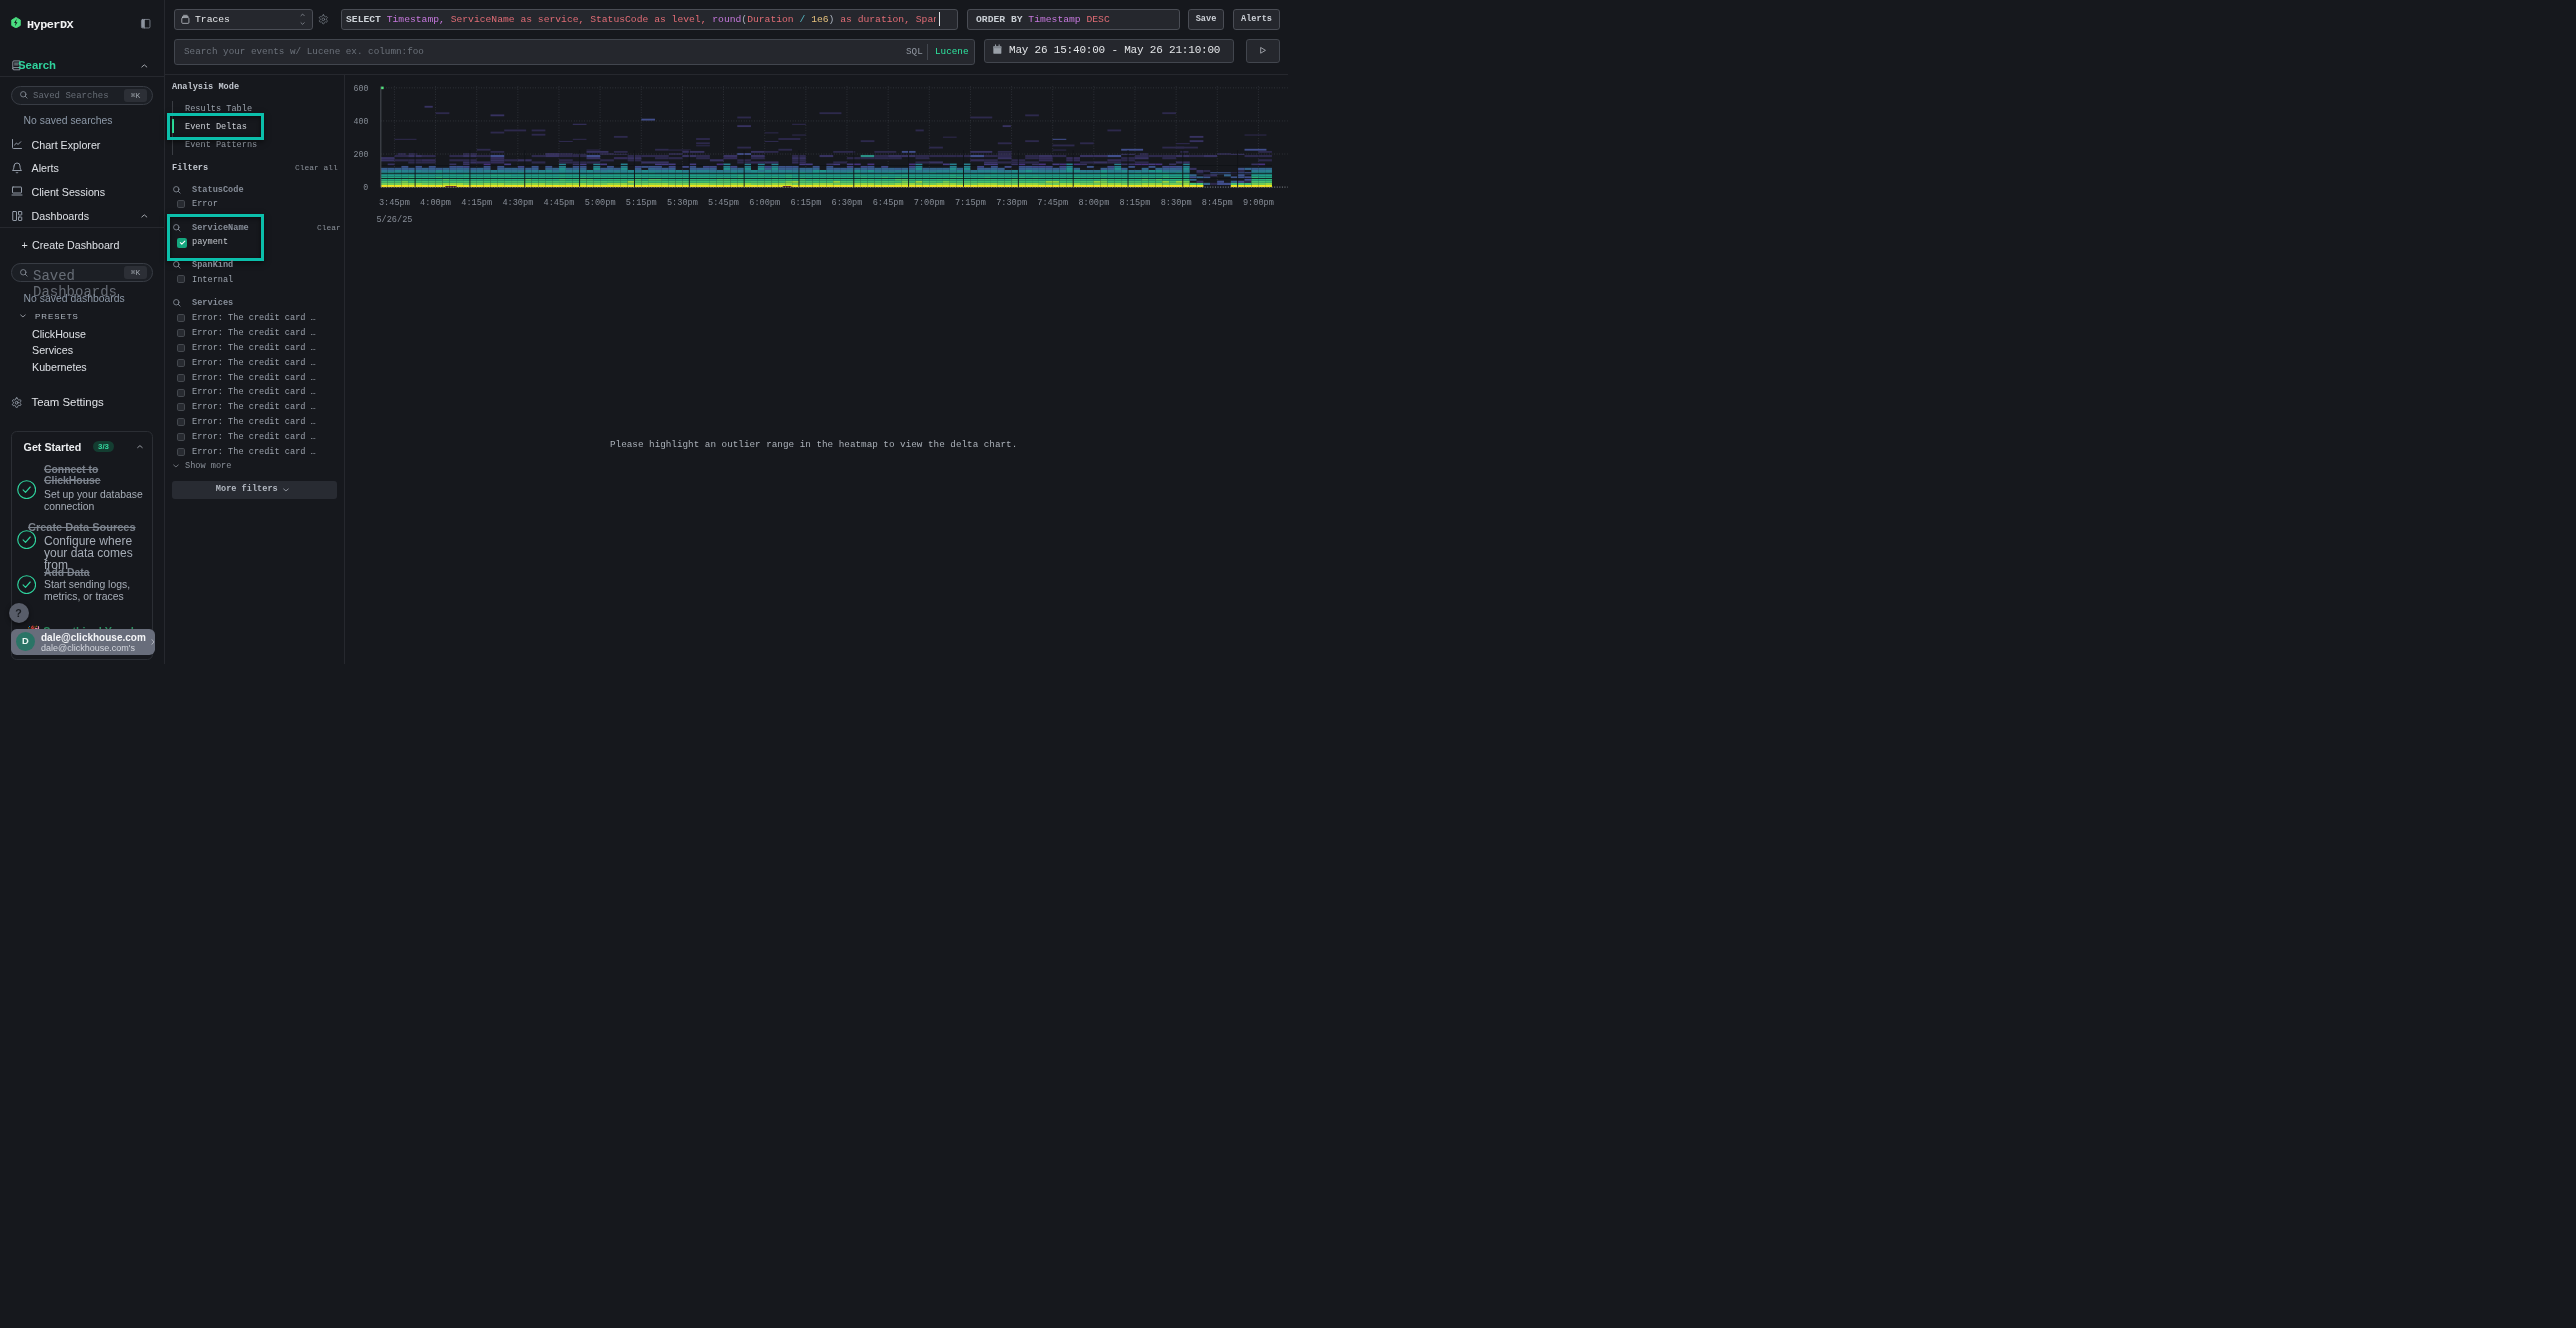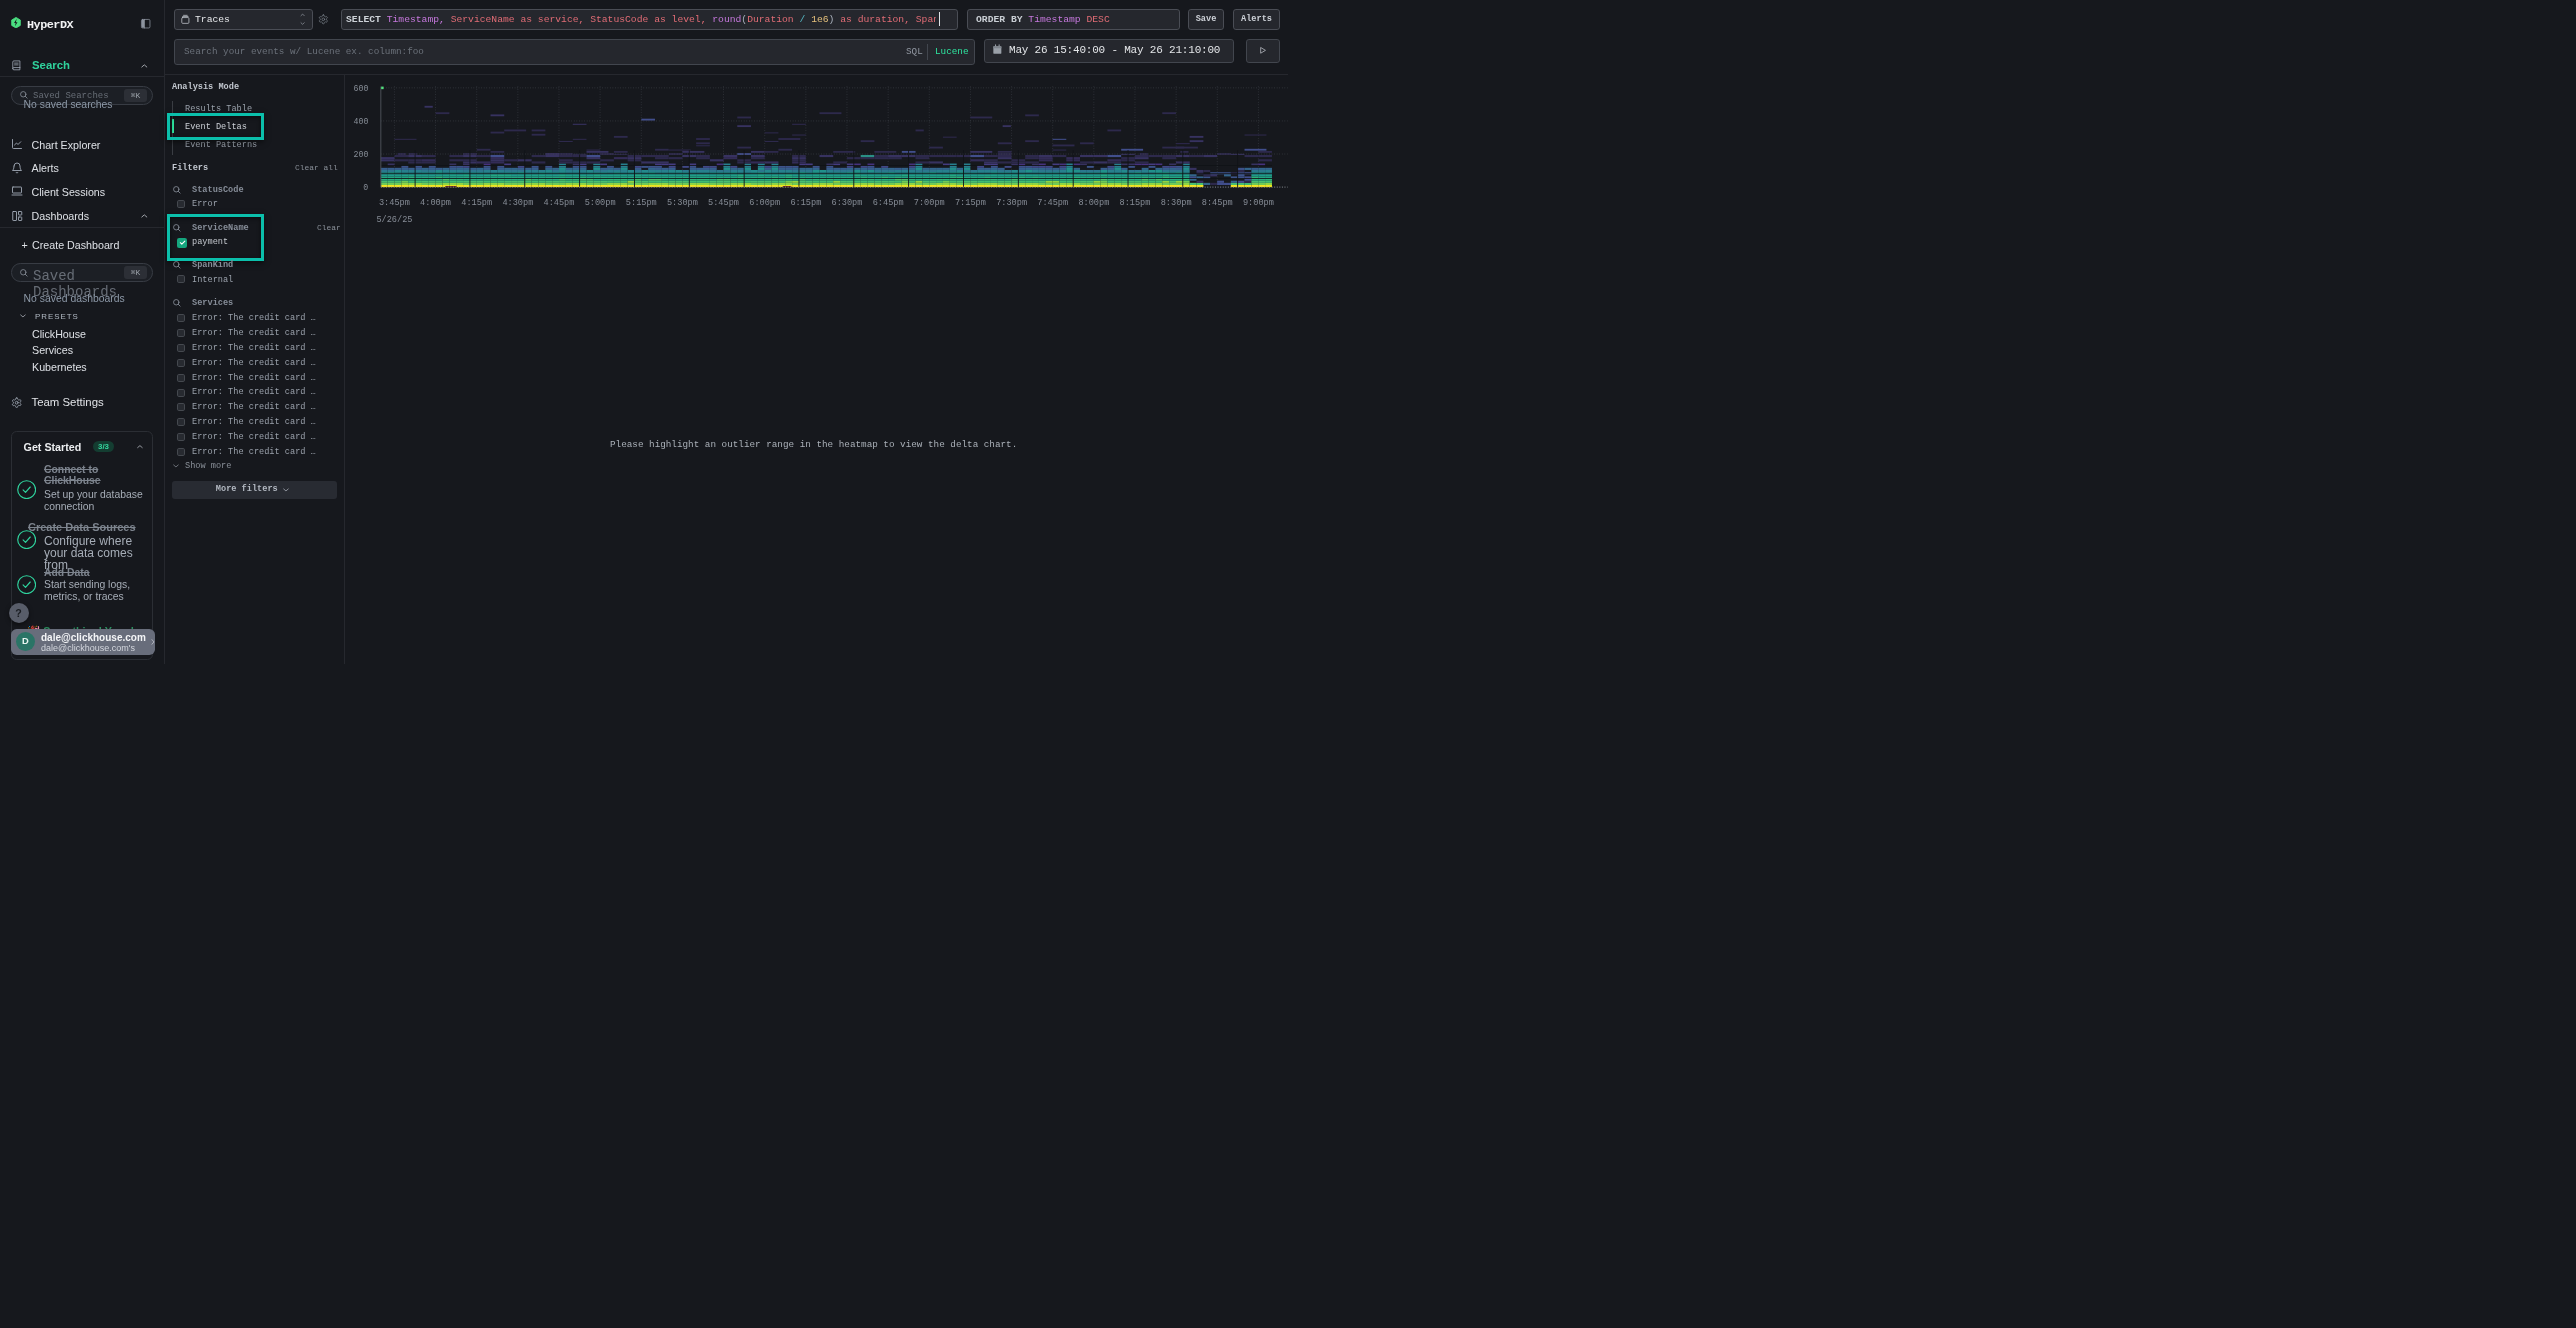--- a/index.html
+++ b/index.html
@@ -25,33 +25,33 @@
     <div class="abs m" style="left:27px;top:18px;font-size:11.8px;font-weight:bold;letter-spacing:-0.5px;color:#f2f3f5">HyperDX</div>
     <svg class="ic ln" style="left:140px;top:18px" width="11.4" height="11.4" viewBox="0 0 24 24" stroke="#959ca7" stroke-width="1.5">
       <rect x="3" y="3" width="18" height="18" rx="2.5"></rect>
       <path d="M9.5 3v18"></path>
       <rect x="3.6" y="3.6" width="5.2" height="16.8" fill="#8d949f" stroke="none"></rect>
     </svg>
     <svg class="ic ln" style="left:11.4px;top:60px" width="10.7" height="10.7" viewBox="0 0 24 24" stroke="#a9b2bf" stroke-width="1.7">
       <path d="M4 19.5v-15A2.5 2.5 0 0 1 6.5 2H20v20H6.5a2.5 2.5 0 0 1 0-5H20"></path>
       <path d="M8 7h8M8 11h8"></path>
     </svg>
-    <div class="abs" style="left:32px;top:59px;font-size:11.4px;font-weight:bold;color:#2fd29c">Search</div>
+    <div class="abs" style="left:18px;top:59px;font-size:11.4px;font-weight:bold;color:#2fd29c">Search</div>
     <svg class="ic ln" style="left:140px;top:62px" width="8.6" height="8.6" viewBox="0 0 24 24" stroke="#c6cad1" stroke-width="2.2">
       <path d="m5 14 7-6 7 6"></path>
     </svg>
     <div class="abs" style="left:0;top:76px;width:165px;border-top:0.7px solid #26282e"></div>
     <div class="pill" style="left:11.4px;top:86px;width:142px;height:19.3px"></div>
     <svg class="ic ln" style="left:18.6px;top:90px" width="9.3" height="9.3" viewBox="0 0 24 24" stroke="#8e959f" stroke-width="2">
       <circle cx="11" cy="11" r="7"></circle>
       <path d="m21 21-4.8-4.8"></path>
     </svg>
     <div class="abs m" style="left:33px;top:91px;font-size:9px;color:#676d76">Saved Searches</div>
     <div class="abs m" style="left:124px;top:89px;width:23px;height:13px;background:#2c2f36;border-radius:2.9px;color:#9aa0a8;font-size:7.9px;text-align:center;line-height:13px">⌘K</div>
-    <div class="abs" style="left:23.6px;top:99px;font-size:10.4px;color:#8d99a8">No saved searches</div>
+    <div class="abs" style="left:23.6px;top:115px;font-size:10.4px;color:#8d99a8">No saved searches</div>
     <svg class="ic ln" style="left:11.4px;top:138px" width="12" height="12" viewBox="0 0 24 24" stroke="#a9b2bf" stroke-width="1.7">
       <path d="M3 3v16a2 2 0 0 0 2 2h16"></path>
       <path d="m7 14 4-4 3 3 5.5-5.5"></path>
     </svg>
     <div class="nav" style="left:31.5px;top:139px">Chart Explorer</div>
     <svg class="ic ln" style="left:11.4px;top:162px" width="12" height="12" viewBox="0 0 24 24" stroke="#a9b2bf" stroke-width="1.7">
       <path d="M6 8a6 6 0 0 1 12 0c0 7 3 9 3 9H3s3-2 3-9"></path>
       <path d="M10.3 21a1.94 1.94 0 0 0 3.4 0"></path>
     </svg>
     <div class="nav" style="left:31.5px;top:162px">Alerts</div>

